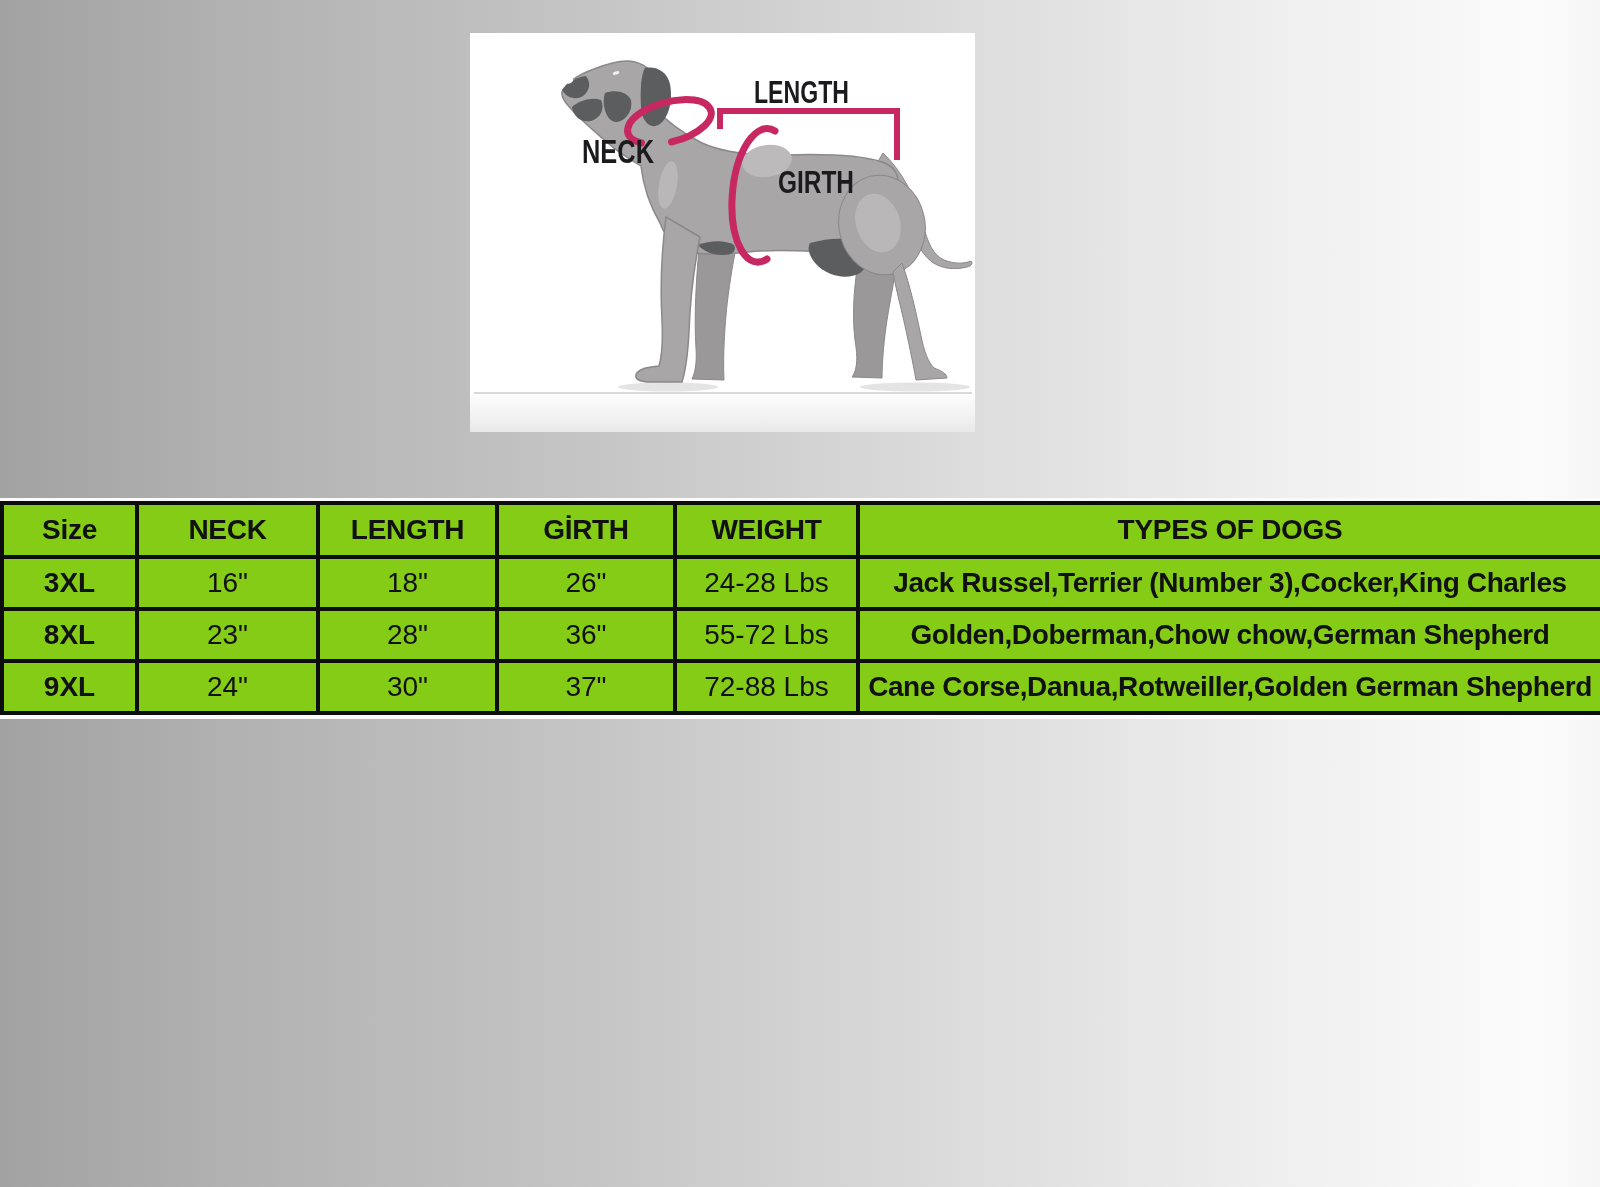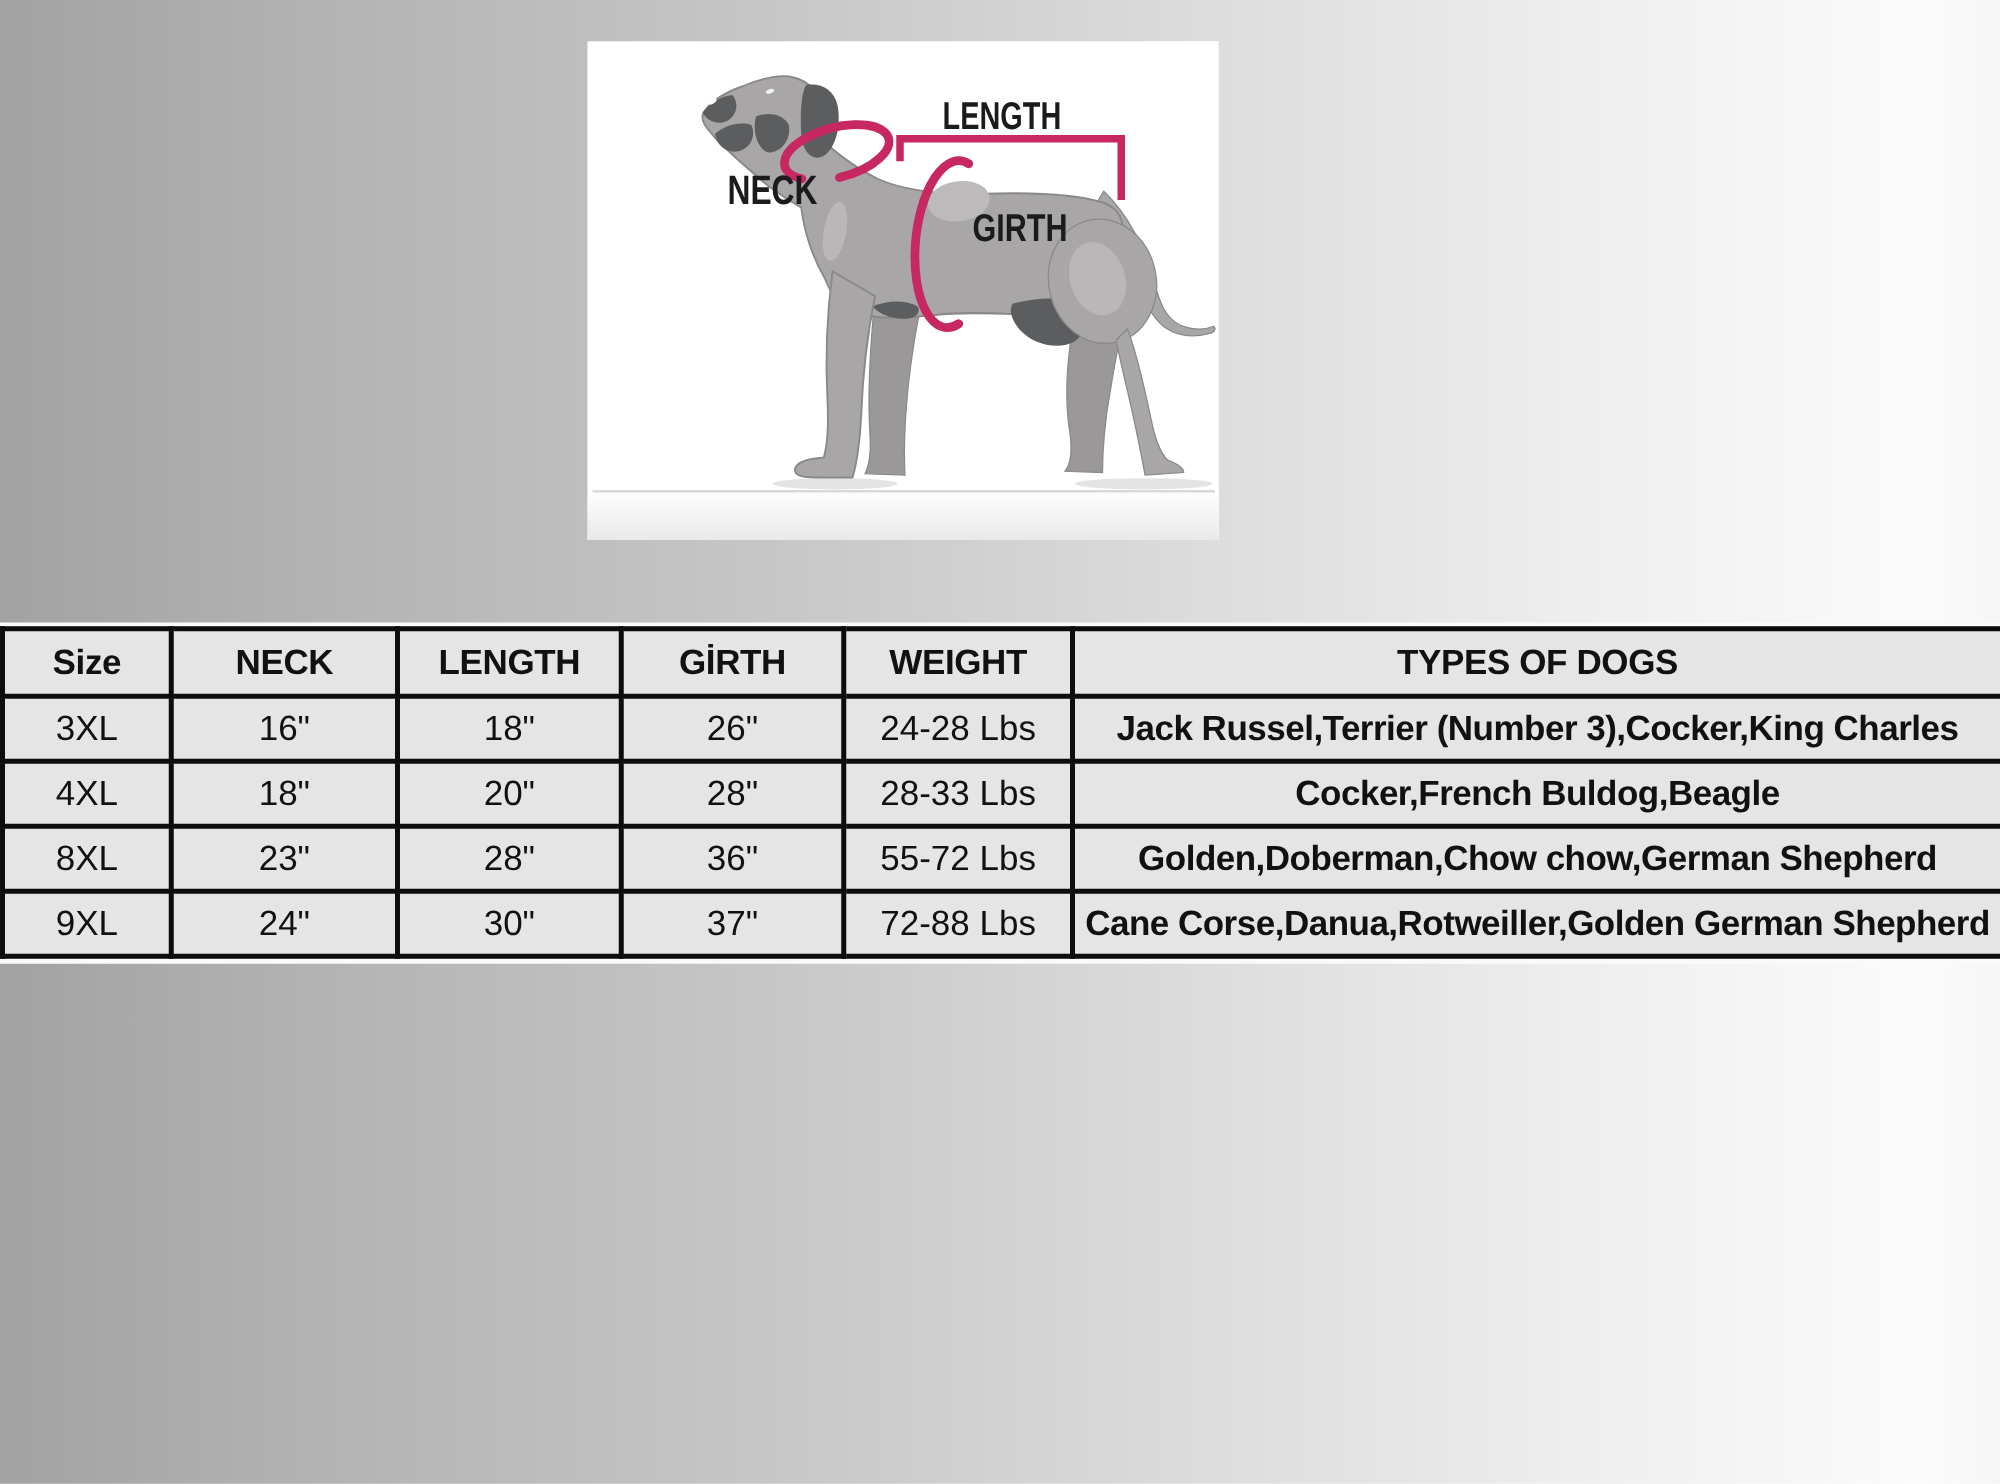--- a/index.html
+++ b/index.html
@@ -21,33 +21,33 @@
     font-weight: bold; fill: #1b1b1d;
   }
 
   
   .table-wrap {
     position: absolute; left: 0; top: 498px; width: 1600px;
     border-top: 3px solid #fafafa; border-bottom: 4px solid #fafafa;
   }
   table.size-chart {
     width: 1600px; border-collapse: collapse; table-layout: fixed;
-    background: #e5e5e5;
+    background: #84cc16;
   }
   table.size-chart th, table.size-chart td {
     border: 4px solid #0d0d0d;
     text-align: center; vertical-align: middle;
     color: #111111; font-size: 28px; line-height: 1.05;
     padding: 0; overflow: hidden; white-space: nowrap;
   }
   table.size-chart { border-top-width: 5px; }
   table.size-chart th { font-weight: 700; letter-spacing: -0.3px; }
   table.size-chart tr { height: 52px; }
   table.size-chart tr.header-row { height: 54px; }
-  td.cell-size { font-weight: 400; }
+  td.cell-size { font-weight: 700; }
   td.cell-types {
     text-align: left; padding-left: 5px; letter-spacing: -0.4px; font-weight: bold;
   }
   table.size-chart th:last-child, table.size-chart td:last-child { border-right: 0; }
 </style>
 </head>
 <body>
 
 <div class="diagram-panel">
   <svg viewBox="0 0 505 399">
@@ -139,28 +139,20 @@
       </tr>
       <tr>
         <td class="cell-size">3XL</td>
         <td>16"</td>
         <td>18"</td>
         <td>26"</td>
         <td>24-28 Lbs</td>
         <td class="cell-types">Jack Russel,Terrier (Number 3),Cocker,King Charles</td>
       </tr>
       <tr>
-        <td class="cell-size">4XL</td>
-        <td>18"</td>
-        <td>20"</td>
-        <td>28"</td>
-        <td>28-33 Lbs</td>
-        <td class="cell-types">Cocker,French Buldog,Beagle</td>
-      </tr>
-      <tr>
         <td class="cell-size">8XL</td>
         <td>23"</td>
         <td>28"</td>
         <td>36"</td>
         <td>55-72 Lbs</td>
         <td class="cell-types">Golden,Doberman,Chow chow,German Shepherd</td>
       </tr>
       <tr>
         <td class="cell-size">9XL</td>
         <td>24"</td>

